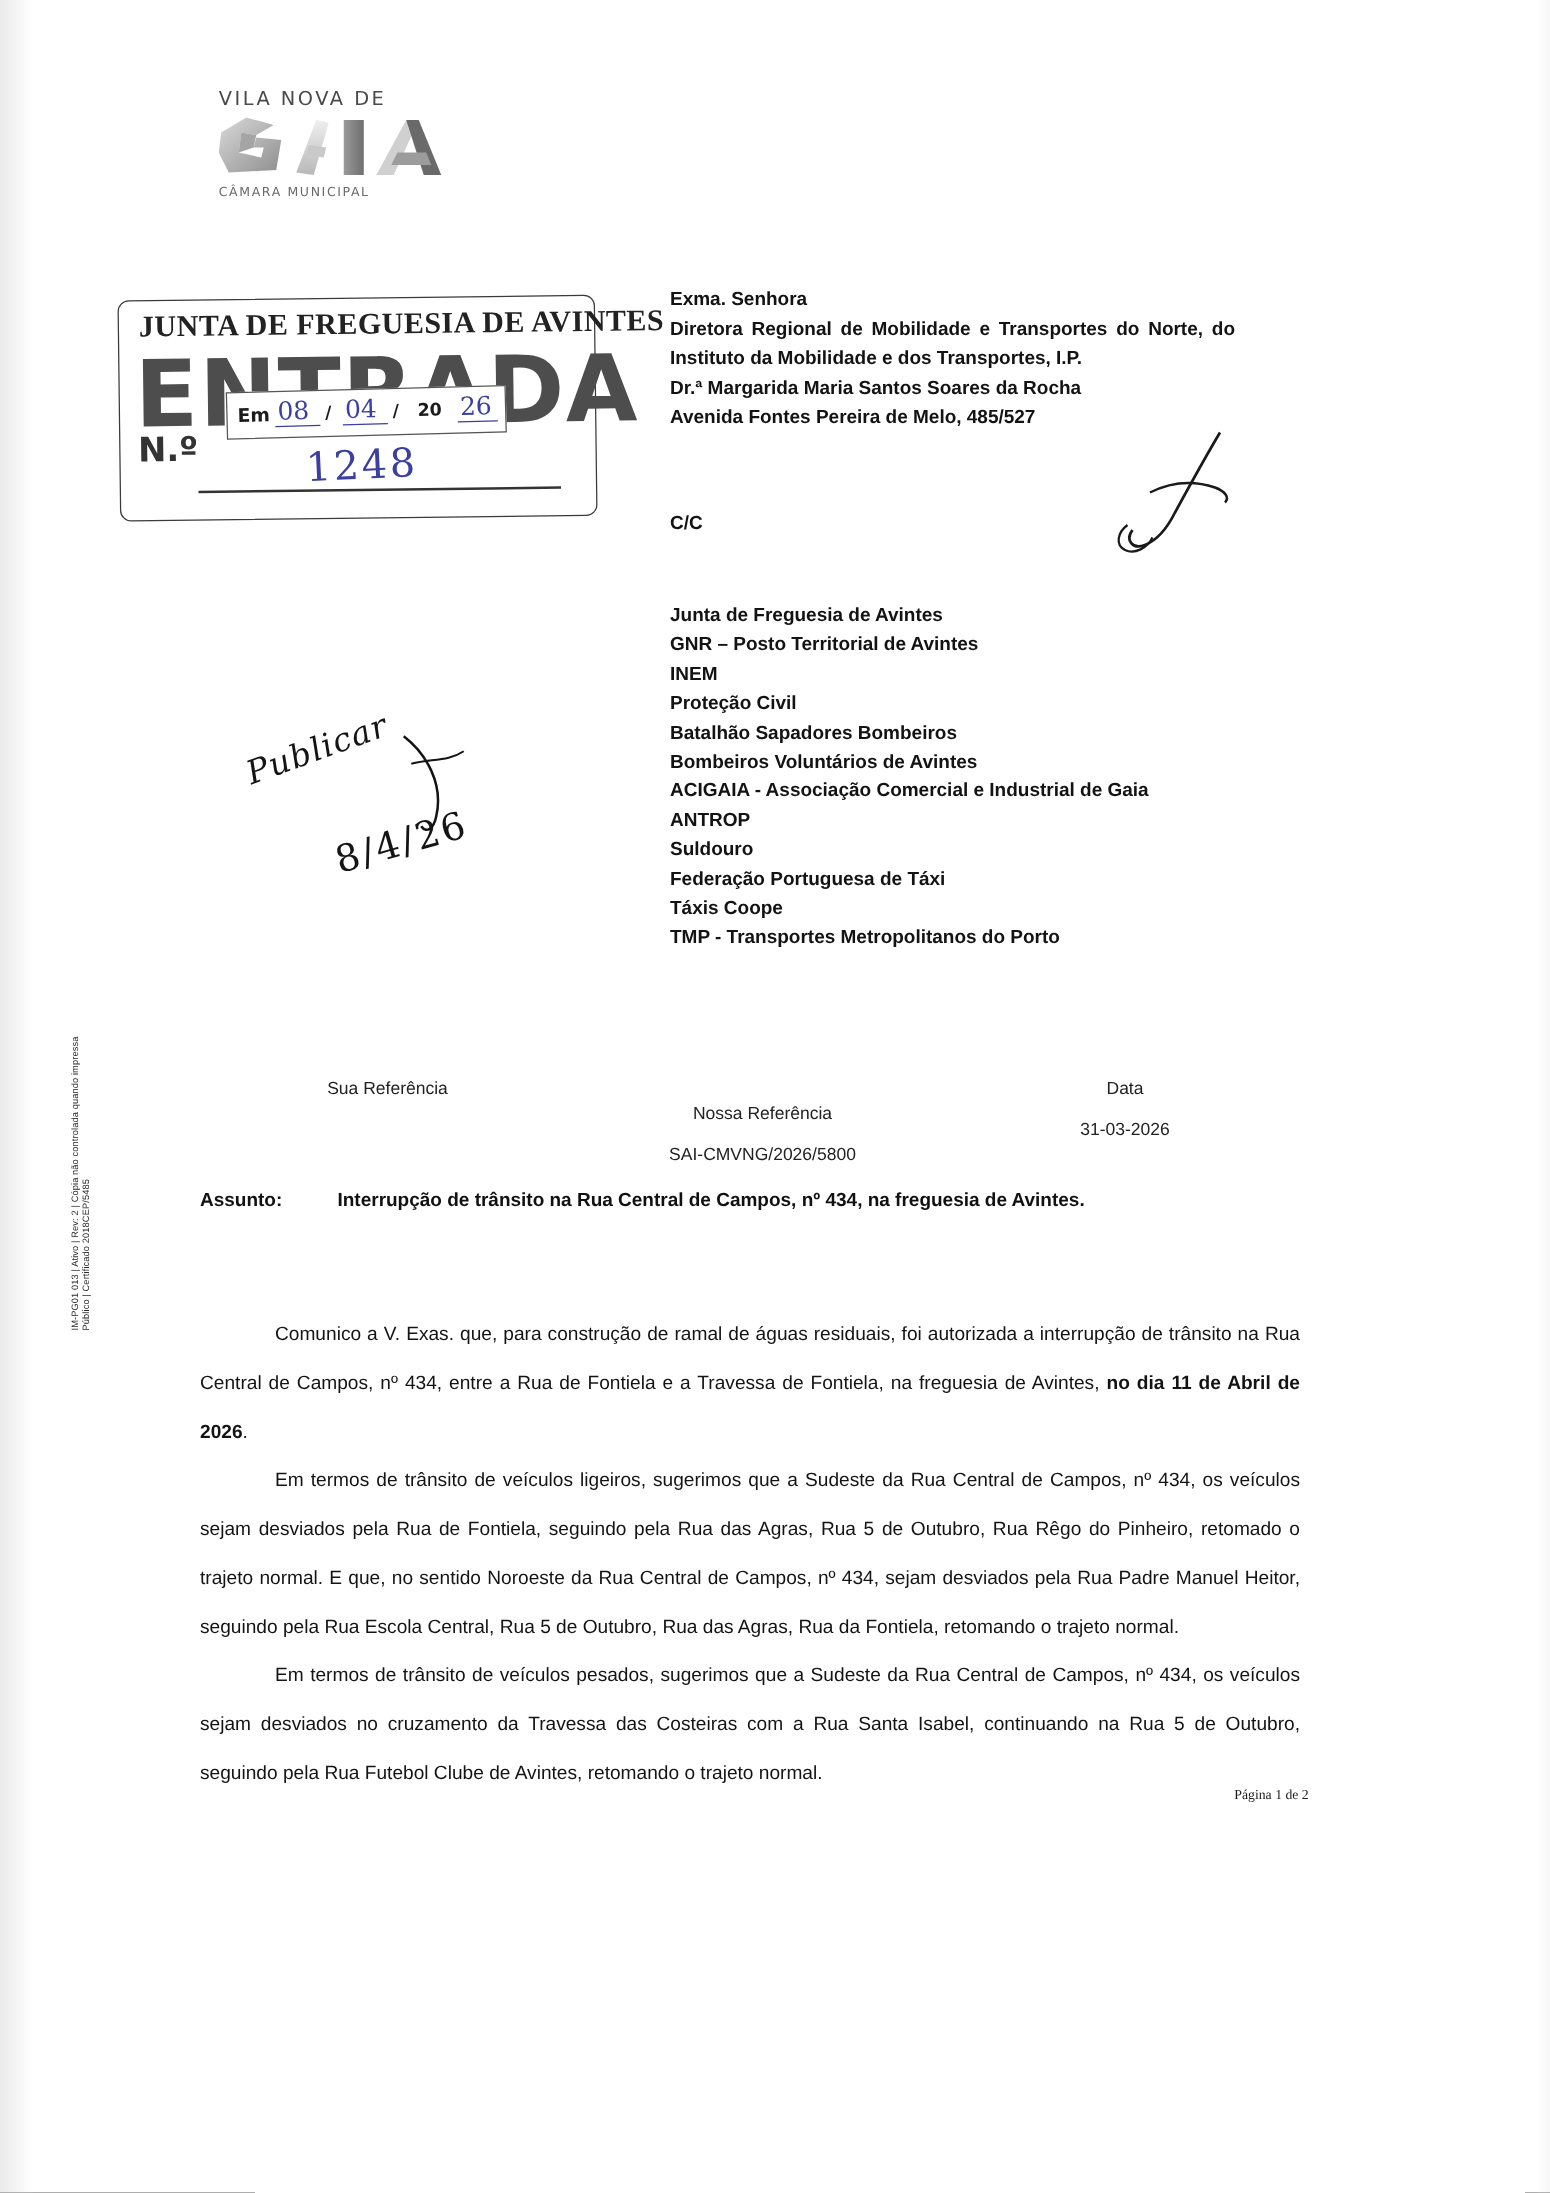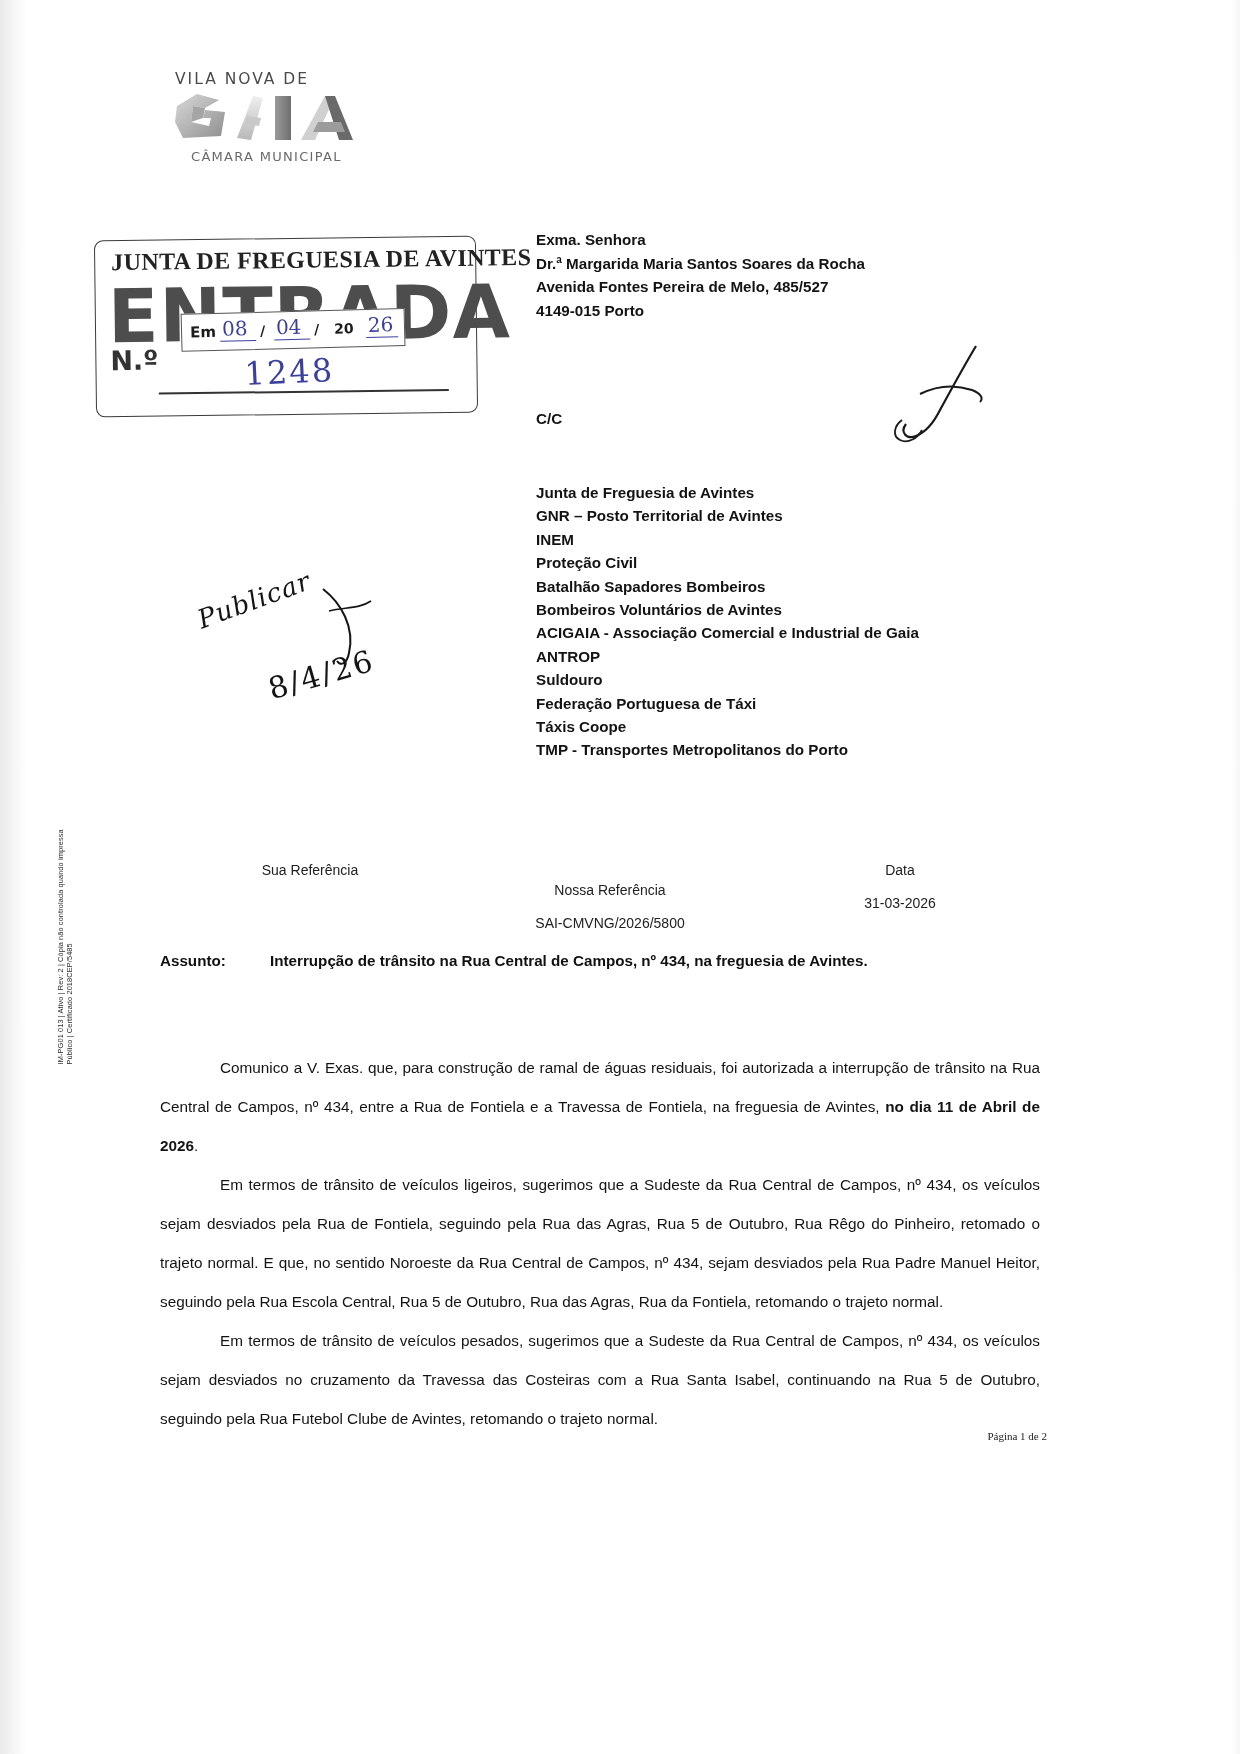--- a/index.html
+++ b/index.html
@@ -44,25 +44,24 @@
     color: #4a4a4a;
     font-family: "DejaVu Sans", sans-serif;
   }
   .logo-mark {
     position: relative;
     width: 200px;
     height: 52px;
     margin-top: 4px;
   }
   .logo-bottom-text {
-    font-size: 13px;
+    font-size: 10px;
     letter-spacing: 1.3px;
     color: #6a6a6a;
     margin-top: 5px;
-    margin-left: 16px;
     font-family: "DejaVu Sans", sans-serif;
   }
 
   
   .stamp {
     position: absolute;
     left: 95px;
     top: 238px;
     width: 380px;
     height: 175px;
@@ -395,23 +394,23 @@
     </svg>
   </div>
 
   <div class="side-text">
     <div>IM-PG01 013 | Ativo | Rev: 2 | Cópia não controlada quando impressa</div>
     <div>Público | Certificado 2018CEP/5485</div>
   </div>
 
   <div class="addr">
     <div>Exma. Senhora</div>
+    <div class="just">Diretora Regional de Mobilidade e Transportes do Norte, do Instituto da Mobilidade e dos Transportes, I.P.</div>
     <div>Dr.ª Margarida Maria Santos Soares da Rocha</div>
     <div>Avenida Fontes Pereira de Melo, 485/527</div>
-    <div>4149-015 Porto</div>
   </div>
 
   <div class="cc-label">C/C</div>
 
   <div class="cc-list">
     <div>Junta de Freguesia de Avintes</div>
     <div>GNR – Posto Territorial de Avintes</div>
     <div>INEM</div>
     <div>Proteção Civil</div>
     <div>Batalhão Sapadores Bombeiros</div>

